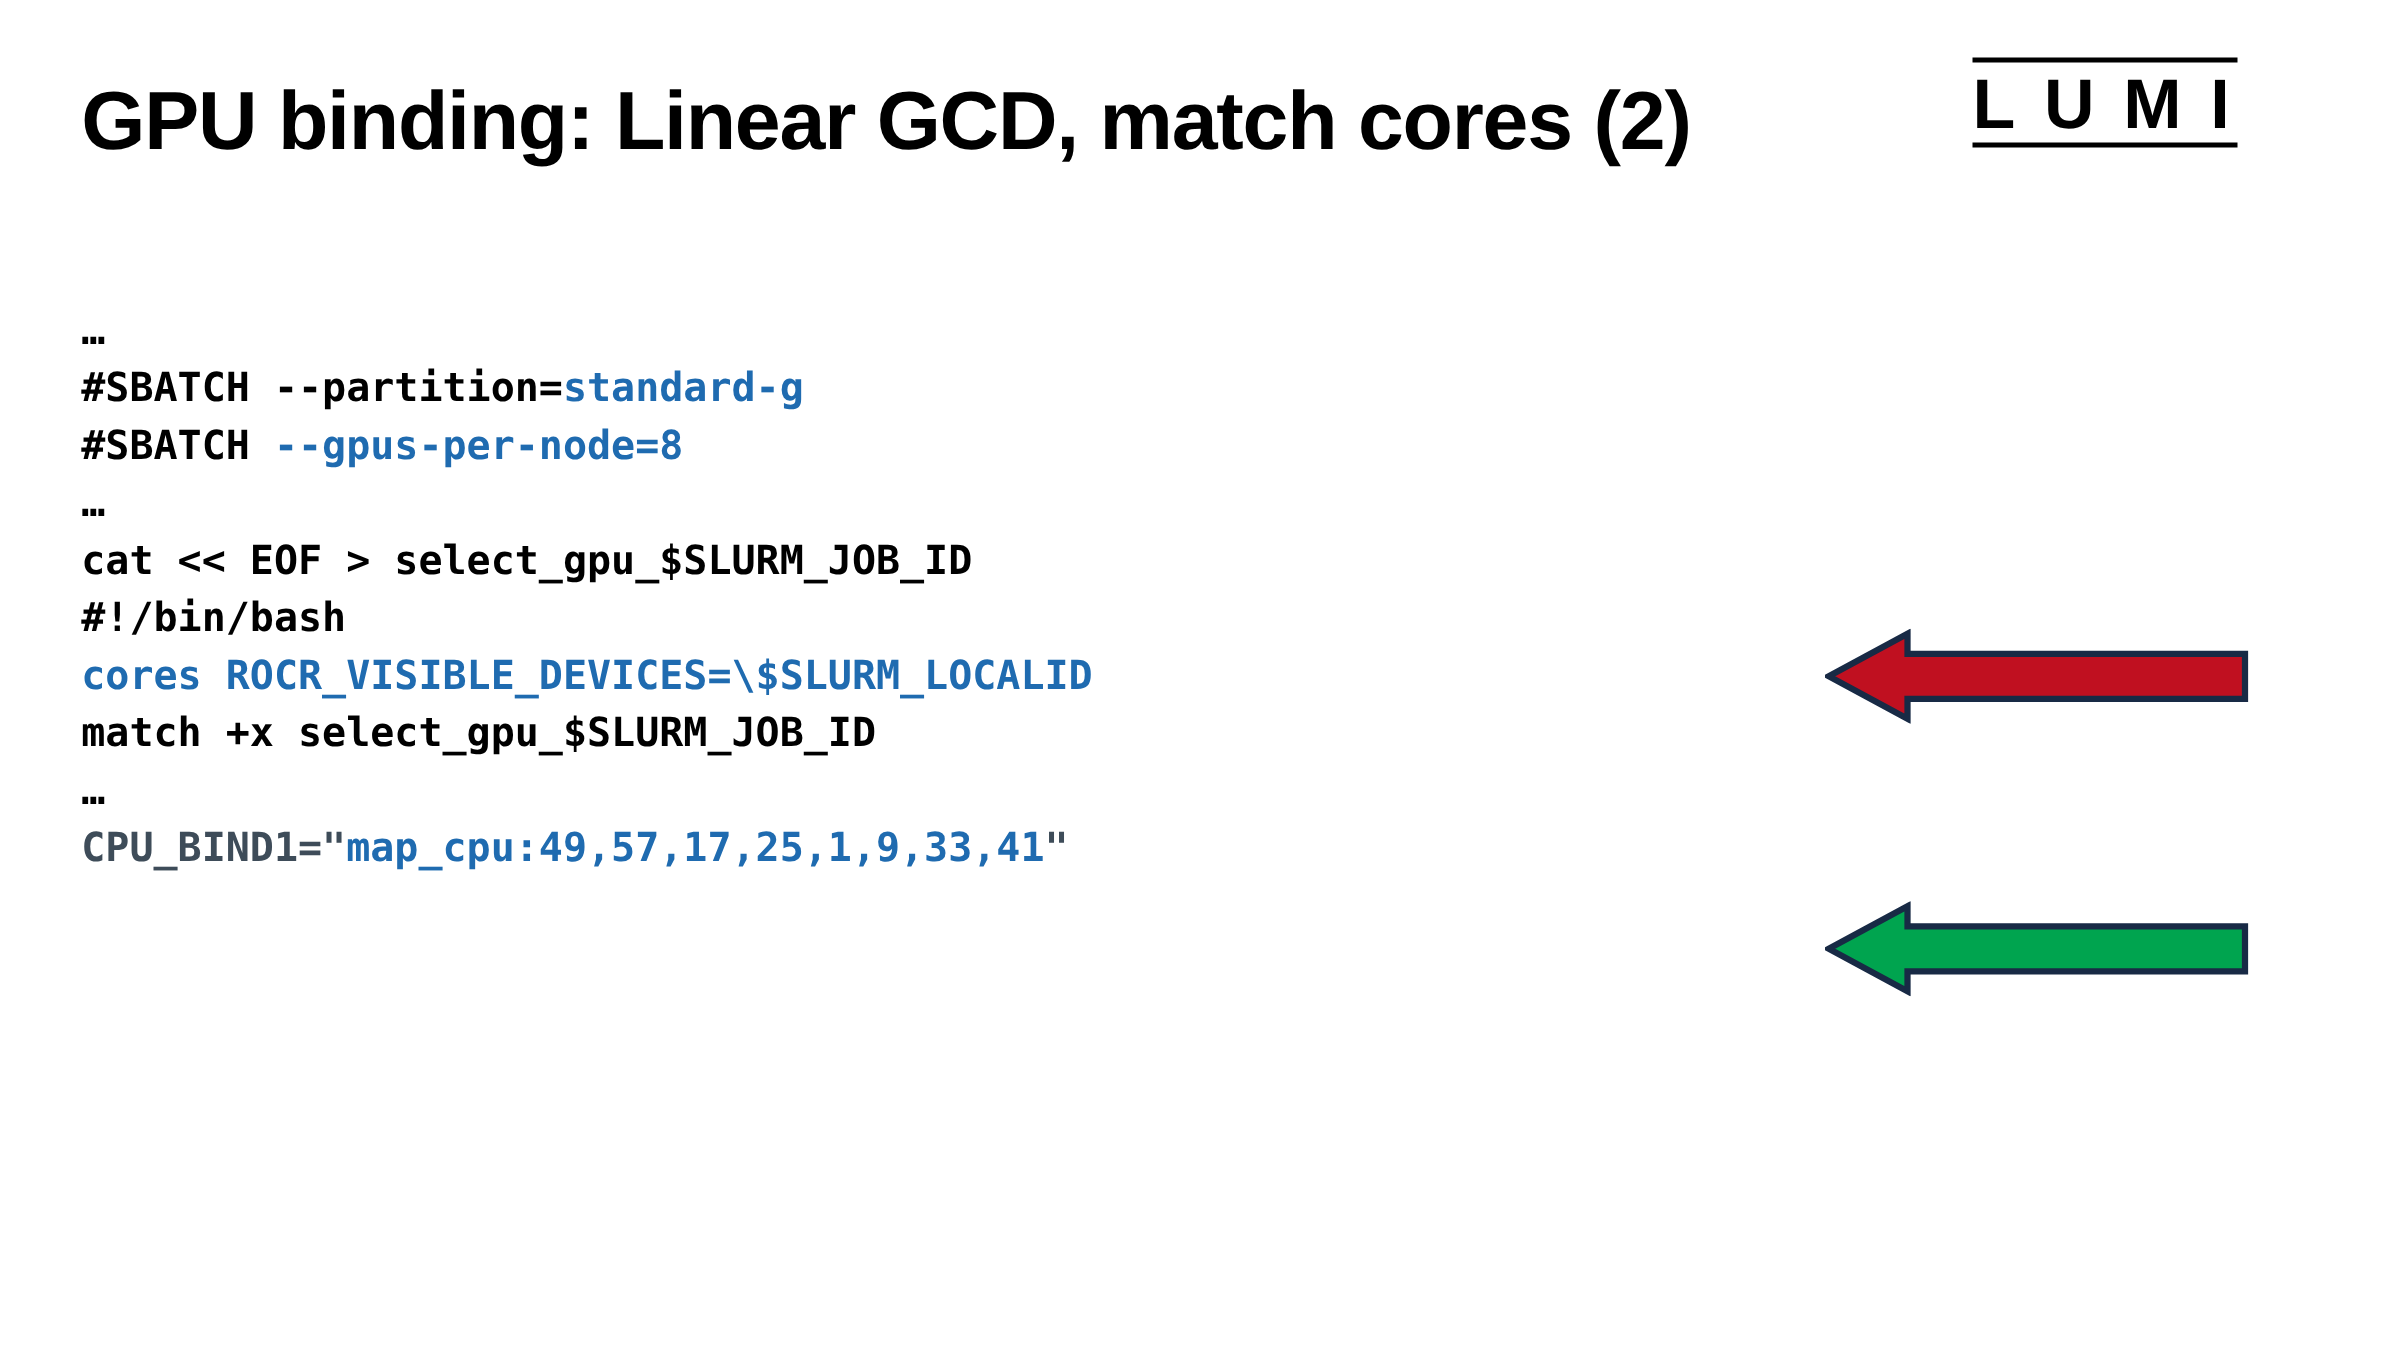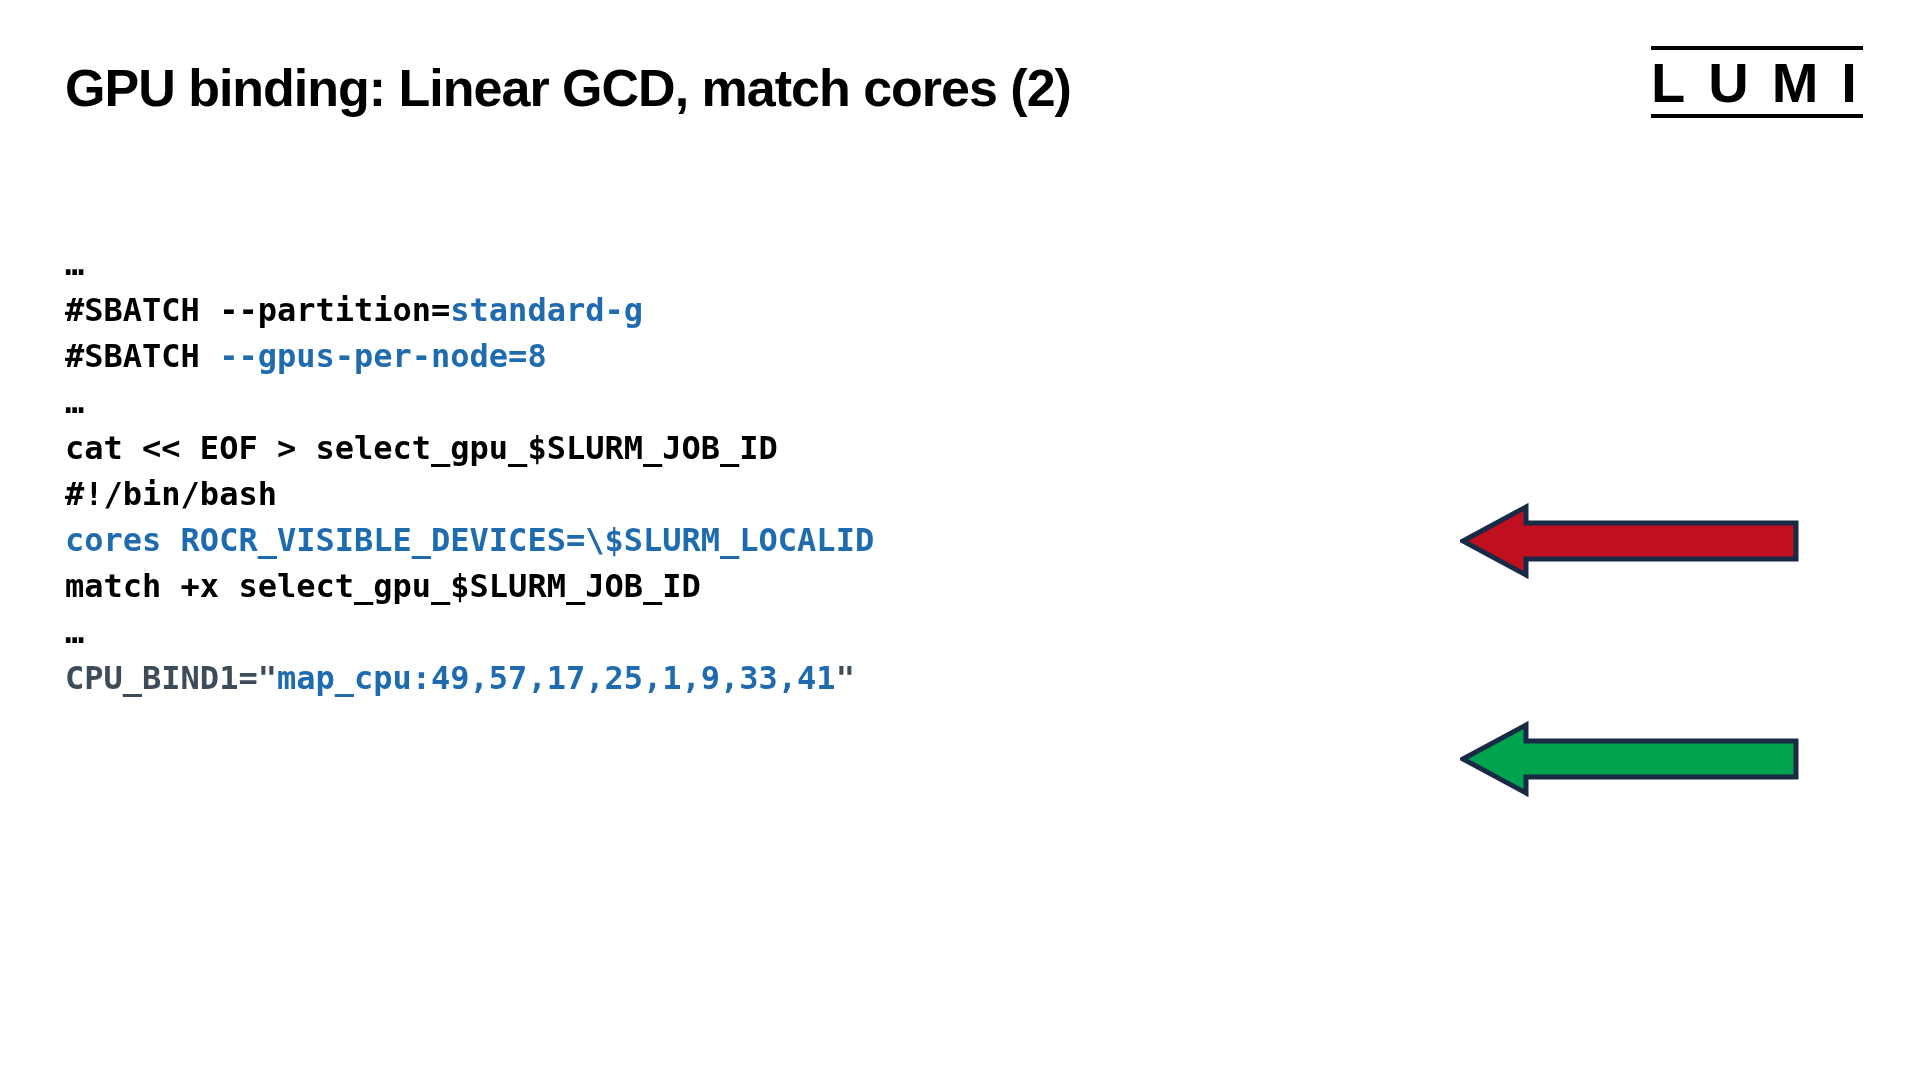--- a/index.html
+++ b/index.html
@@ -10,29 +10,29 @@
     font-family: "Liberation Sans", sans-serif;
   }
   .slide {
     position: relative;
     width: 1920px; height: 1080px;
     background: #ffffff;
   }
   .title {
     position: absolute;
     left: 65px; top: 58px;
-    font-size: 52px;
+    font-size: 66px;
     font-weight: bold;
     letter-spacing: -1px;
     color: #000000;
     white-space: nowrap;
   }
   .logo {
     position: absolute;
-    left: 1651px; top: 46px;
+    left: 1578px; top: 46px;
     width: 212px;
     border-top: 4px solid #000000;
     border-bottom: 4px solid #000000;
     padding: 7px 0 5px 0;
     text-align: left;
   }
   .logo-text {
     display: block;
     font-size: 56px;
     line-height: 52px;

